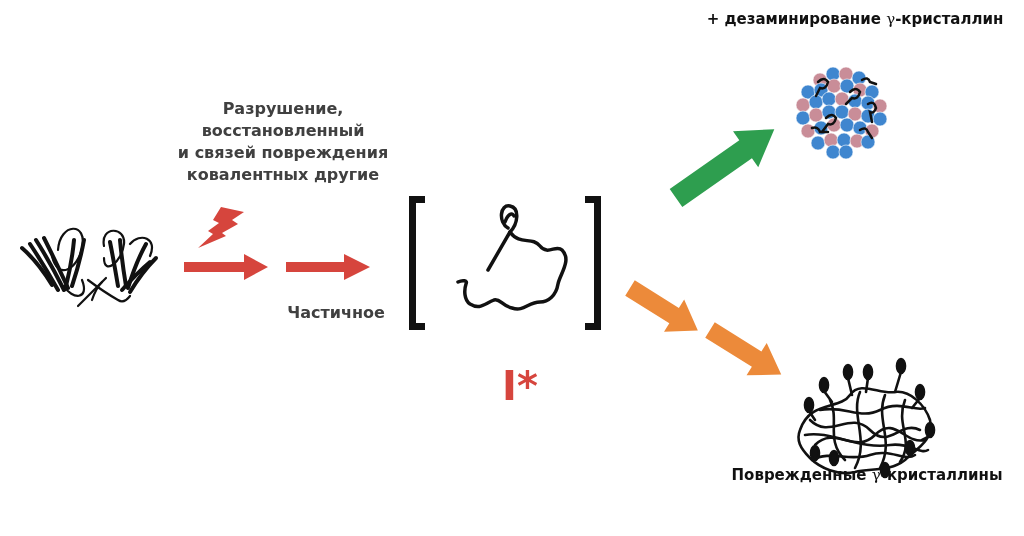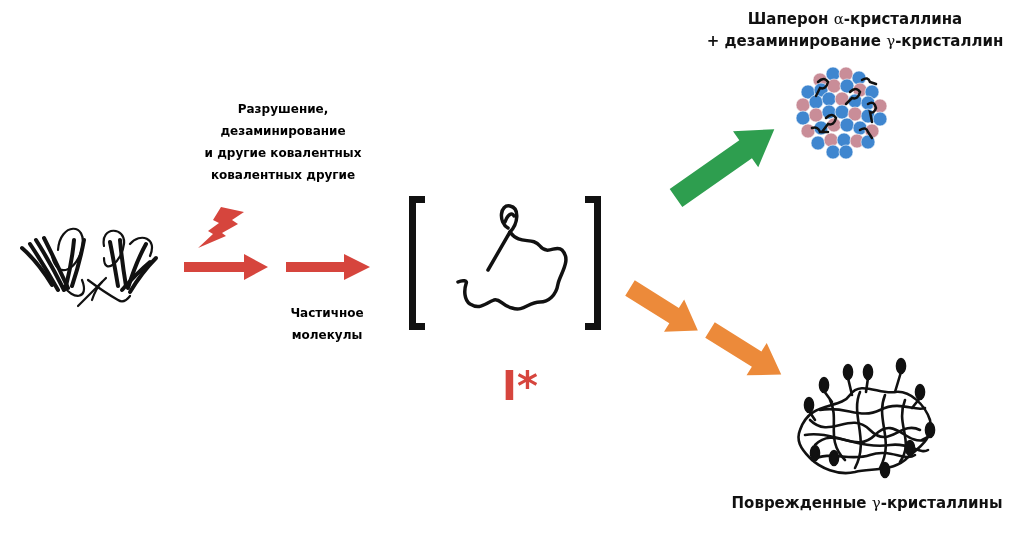--- a/index.html
+++ b/index.html
@@ -1,18 +1,18 @@
 <!DOCTYPE html>
 <html><head>
 <meta charset="utf-8">
 <style>
   html, body { margin:0; padding:0; background:#ffffff; }
   body { width:1024px; height:536px; position:relative; overflow:hidden; font-family:"DejaVu Sans", sans-serif; }
   .lbl { position:absolute; font-weight:bold; text-align:center; line-height:22px; white-space:nowrap; }
-  .red { color:#000000; font-size:12px; }
+  .red { color:#404040; font-size:16px; }
   .blk { color:#111; font-size:15px; }
   .greek { font-family:"DejaVu Serif", serif; font-weight:normal; }
   svg.layer { position:absolute; left:0; top:0; }
   .istar { position:absolute; left:502px; top:364px; color:#d6453d; font-weight:bold; font-size:40px; line-height:44px; }
 </style>
 </head>
 <body>
 
 <svg class="layer" width="1024" height="536" viewBox="0 0 1024 536">
 
@@ -151,32 +151,30 @@
       <ellipse cx="834" cy="458" rx="4" ry="7"></ellipse>
       <ellipse cx="885" cy="470" rx="4" ry="7"></ellipse>
       <ellipse cx="910" cy="448" rx="4" ry="7"></ellipse>
     </g>
     <path d="M848 378 L852 395 M868 378 L866 392 M901 372 L895 392 M824 391 L832 402 M809 411 L815 420 M920 398 L912 408 M930 436 L922 440"></path>
   </g>
 </svg>
 
 <div class="lbl red" style="left:168px; top:98px; width:230px;">
   <div>Разрушение,</div>
-  <div>дезаминирование</div>
-  <div>и другие ковалентных</div>
+  <div>восстановленный</div>
+  <div>и связей повреждения</div>
   <div>ковалентных другие</div>
 </div>
 
-<div class="lbl red" style="left:232px; top:302px; width:190px;">
+<div class="lbl red" style="left:241px; top:302px; width:190px;">
   <div>Частичное</div>
-  <div>молекулы</div>
 </div>
 
 <div class="istar">I*</div>
 
 <div class="lbl blk" style="left:690px; top:8px; width:330px;">
-  <div><span>Шаперон </span><span class="greek">α</span><span>-кристаллина</span></div>
   <div><span>+ дезаминирование </span><span class="greek">γ</span><span>-кристаллин</span></div>
 </div>
 
-<div class="lbl blk" style="left:712px; top:492px; width:310px;">
+<div class="lbl blk" style="left:712px; top:464px; width:310px;">
   <span>Поврежденные </span><span class="greek">γ</span><span>-кристаллины</span>
 </div>
 
 </body></html>

